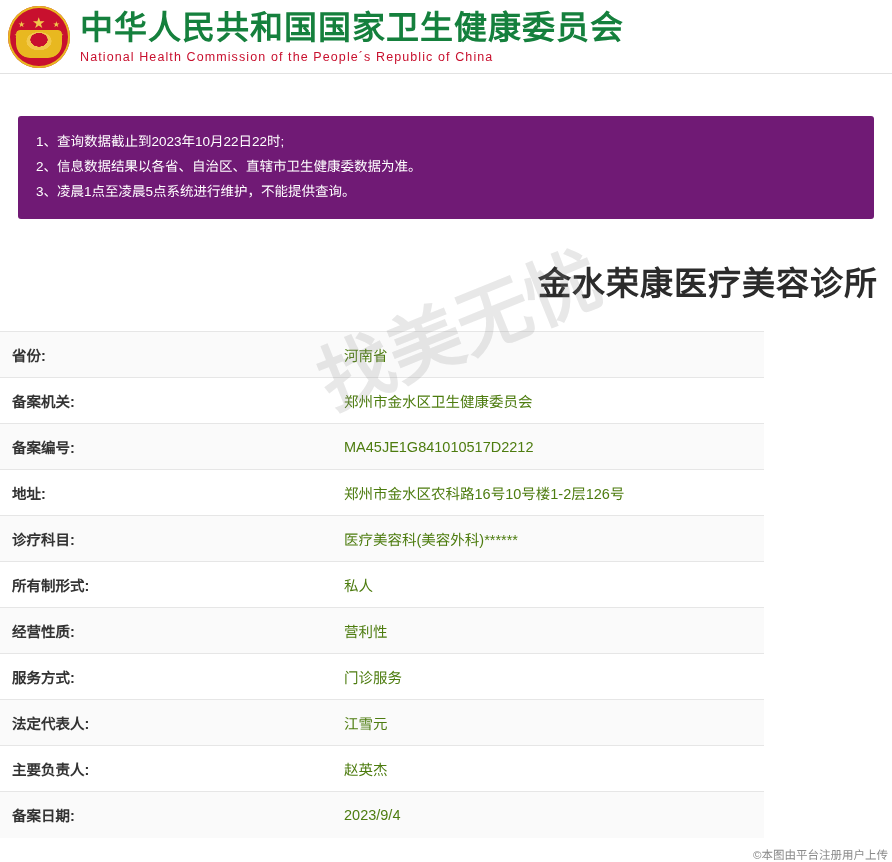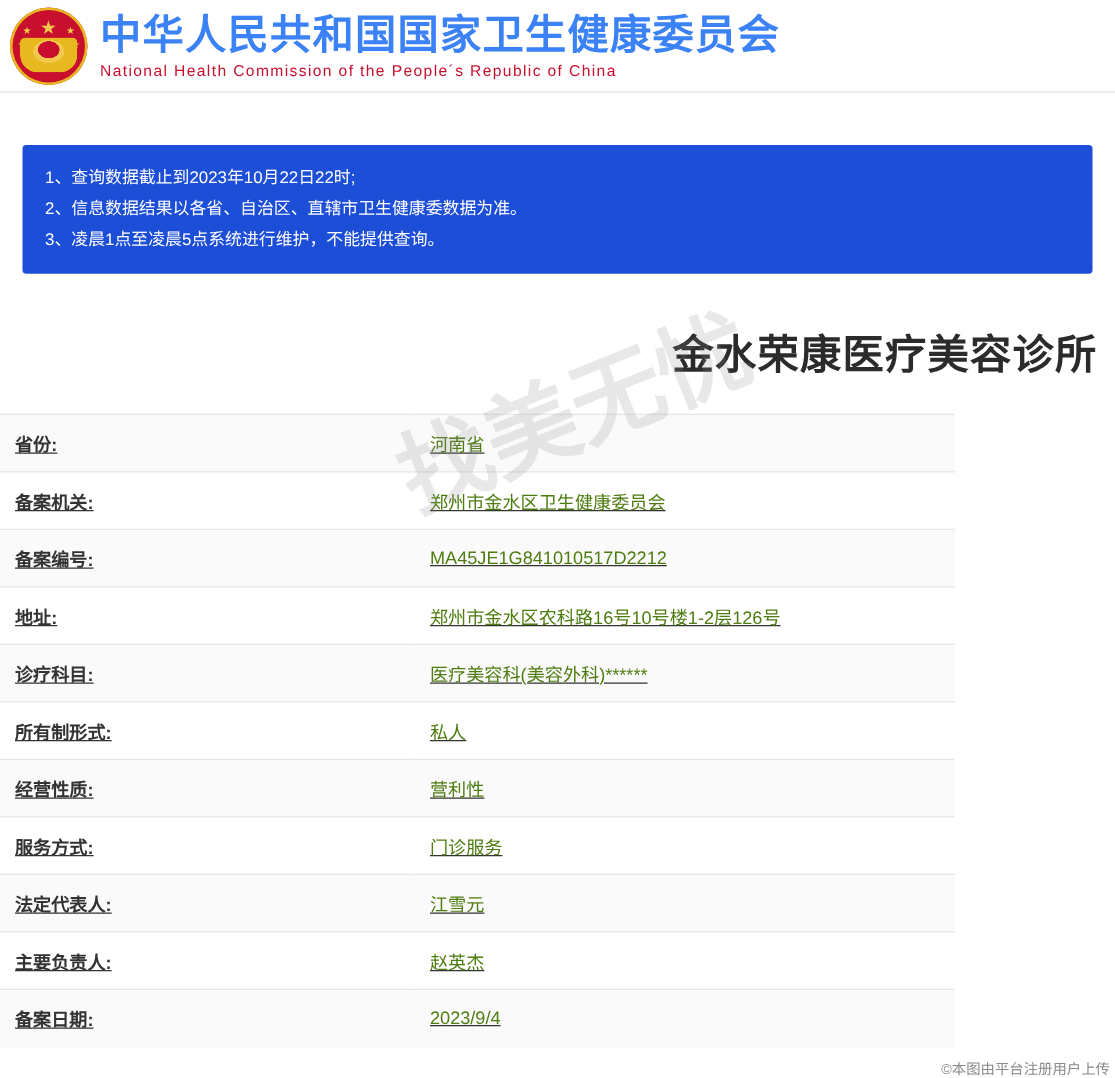--- a/index.html
+++ b/index.html
@@ -75,41 +75,41 @@
 
   .header-text {
     display: flex;
     flex-direction: column;
     justify-content: center;
   }
   .header-cn {
     font-family: "DejaVu Sans", "Liberation Sans", sans-serif;
     font-size: 33px;
     font-weight: bold;
-    color: #3b82f6;
+    color: #15803d;
     letter-spacing: 1px;
     line-height: 40px;
     white-space: nowrap;
   }
   .header-en {
     font-size: 12.5px;
     font-weight: normal;
     color: #c8102e;
     letter-spacing: 1.1px;
     line-height: 18px;
     white-space: nowrap;
   }
 
   
   .notice-wrap {
     padding: 42px 18px 0 18px;
     box-sizing: border-box;
   }
   .notice {
-    background: #1d4ed8;
+    background: #701a75;
     color: #ffffff;
     border-radius: 3px;
     padding: 13px 18px 15px 18px;
     box-sizing: border-box;
   }
   .notice-line {
     font-size: 13.5px;
     line-height: 25px;
     white-space: nowrap;
   }
@@ -125,21 +125,20 @@
     letter-spacing: 1px;
   }
 
   
   .info-table {
     width: 764px;
     border-collapse: collapse;
     table-layout: fixed;
     position: relative;
     z-index: 2;
-    text-decoration: underline;
   }
   .info-table tr {
     height: 46px;
   }
   .info-table td {
     border-top: 1px solid #e6e6e6;
     font-size: 14.5px;
     vertical-align: middle;
     background: transparent;
   }

